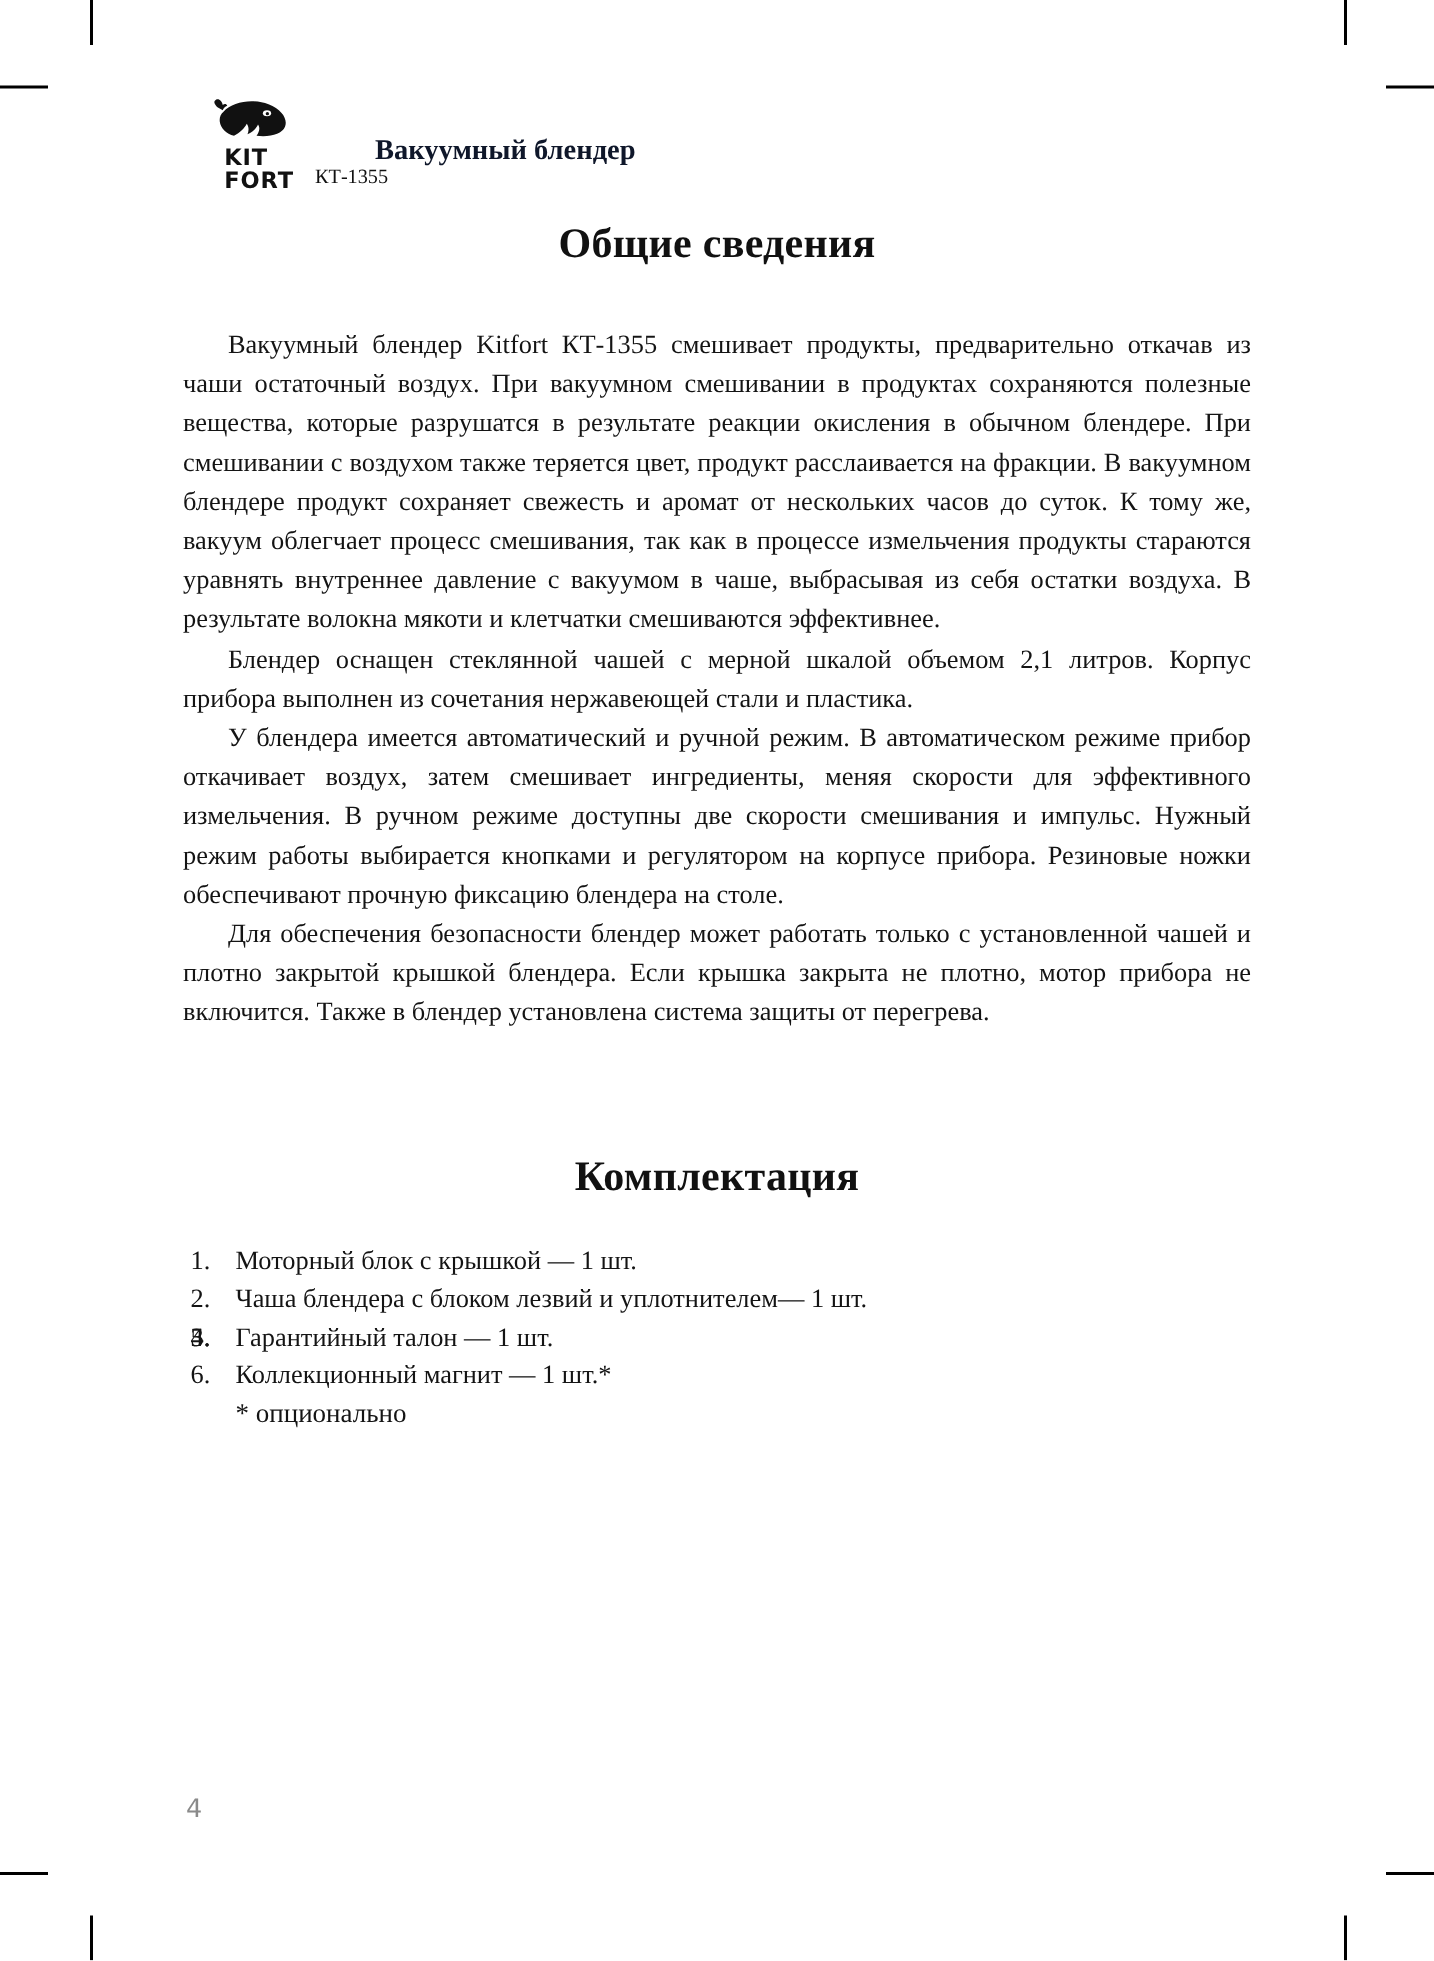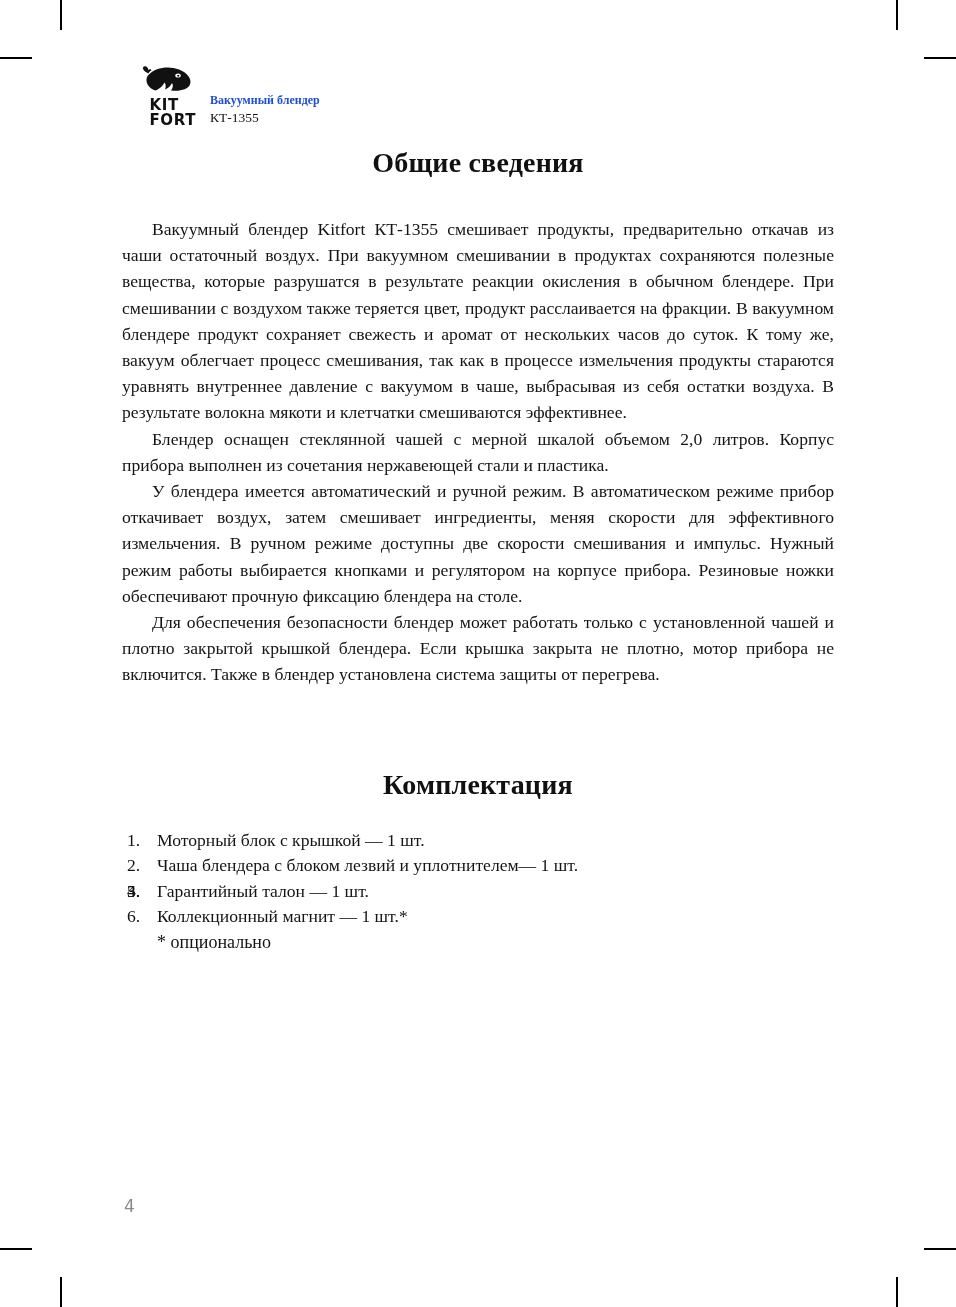--- a/index.html
+++ b/index.html
@@ -66,23 +66,24 @@
     letter-spacing: 0.6px;
     color: #111111;
   }
   .brand-word span { display: block; }
   .header-titles {
     padding-bottom: 2px;
   }
   .product-type {
     font-family: "Liberation Serif", "DejaVu Serif", serif;
     font-weight: 700;
-    font-size: 12px;
+    font-size: 19px;
     line-height: 17px;
-    color: #1d4ed8;
+    color: #0f172a;
+    margin-left: 40px;
   }
   .product-model {
     font-family: "Liberation Serif", "DejaVu Serif", serif;
     font-weight: 400;
     font-size: 13.5px;
     line-height: 17px;
     color: #111111;
   }
 
   
@@ -185,21 +186,21 @@
       <div class="product-model">КТ-1355</div>
     </div>
   </div>
 
   <div class="content">
 
     <h2 class="section-title">Общие сведения</h2>
 
     <div class="body-block">
       <p class="para">Вакуумный блендер Kitfort КТ-1355 смешивает продукты, предварительно откачав из чаши остаточный воздух. При вакуумном смешивании в продуктах сохраняются полезные вещества, которые разрушатся в результате реакции окисления в обычном блендере. При смешивании с воздухом также теряется цвет, продукт расслаивается на фракции. В вакуумном блендере продукт сохраняет свежесть и аромат от нескольких часов до суток. К тому же, вакуум облегчает процесс смешивания, так как в процессе измельчения продукты стараются уравнять внутреннее давление с вакуумом в чаше, выбрасывая из себя остатки воздуха. В результате волокна мякоти и клетчатки смешиваются эффективнее.</p>
-      <p class="para">Блендер оснащен стеклянной чашей с мерной шкалой объемом 2,0 литров. Корпус прибора выполнен из сочетания нержавеющей стали и пластика.</p>
+      <p class="para">Блендер оснащен стеклянной чашей с мерной шкалой объемом 2,1 литров. Корпус прибора выполнен из сочетания нержавеющей стали и пластика.</p>
       <p class="para">У блендера имеется автоматический и ручной режим. В автоматическом режиме прибор откачивает воздух, затем смешивает ингредиенты, меняя скорости для эффективного измельчения. В ручном режиме доступны две скорости смешивания и импульс. Нужный режим работы выбирается кнопками и регулятором на корпусе прибора. Резиновые ножки обеспечивают прочную фиксацию блендера на столе.</p>
       <p class="para">Для обеспечения безопасности блендер может работать только с установленной чашей и плотно закрытой крышкой блендера. Если крышка закрыта не плотно, мотор прибора не включится. Также в блендер установлена система защиты от перегрева.</p>
     </div>
 
     <div class="section-gap"></div>
 
     <h2 class="section-title">Комплектация</h2>
 
     <div class="title-gap"></div>
 

